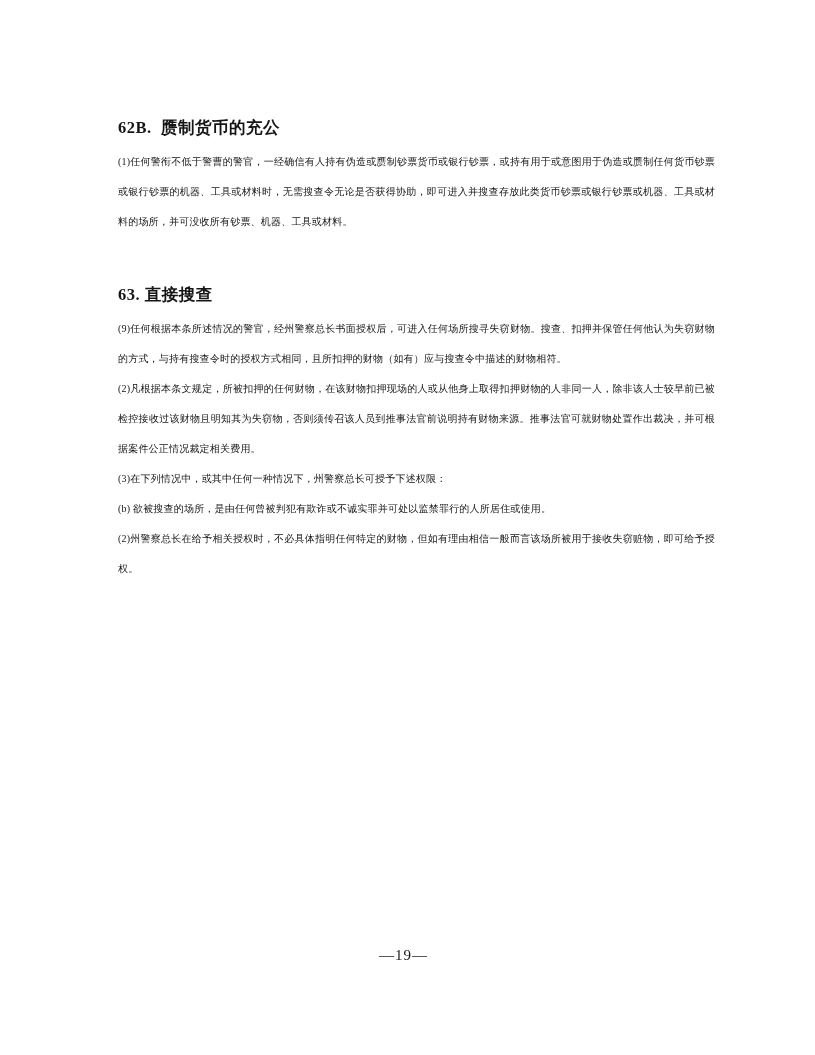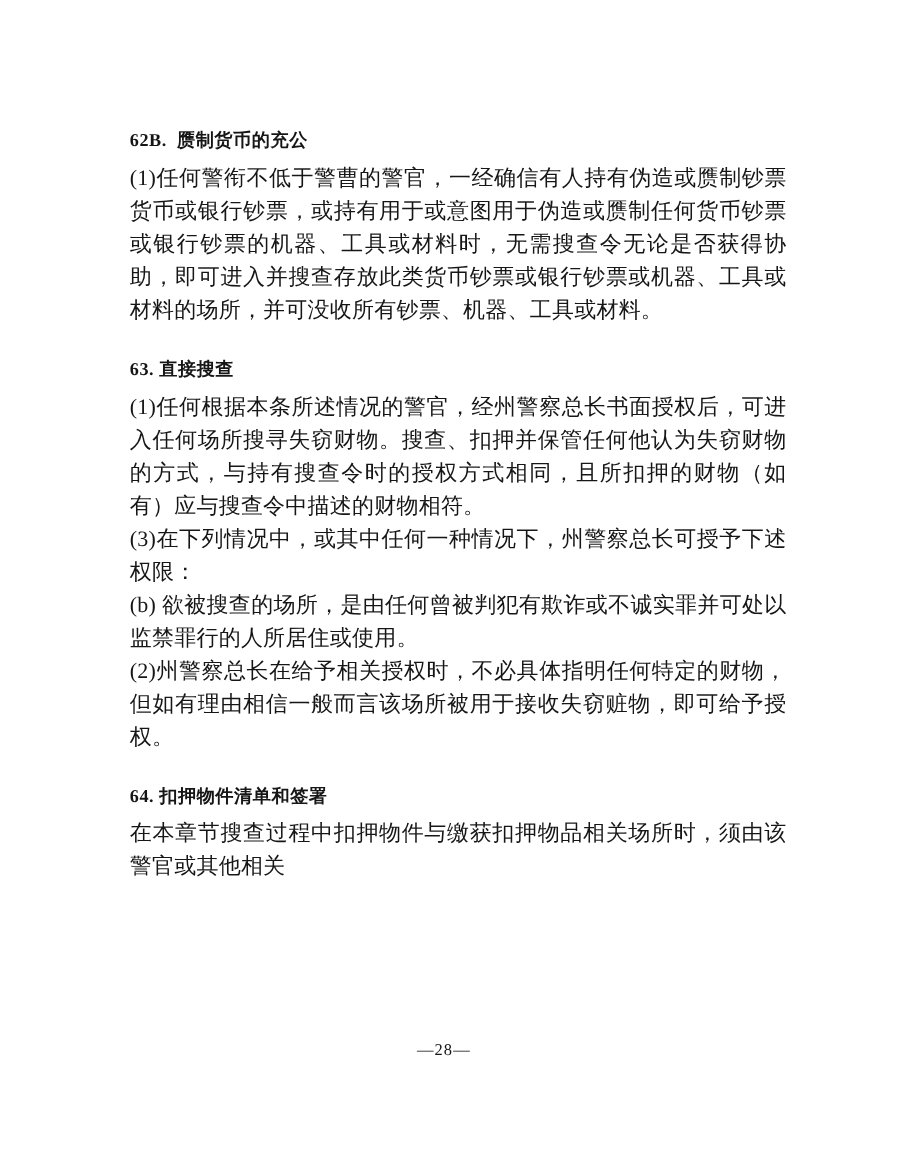--- a/index.html
+++ b/index.html
@@ -18,32 +18,32 @@
     background: #ffffff;
     border-radius: 15px;
   }
   .text-block {
     position: absolute;
     left: 118px;
     top: 113px;
     width: 597px;
   }
   .section { margin: 0; }
-  .section + .section { margin-top: 24px; }
+  .section + .section { margin-top: 43px; }
   .section-heading {
     font-size: 16.5px;
     font-weight: bold;
     line-height: 30px;
     letter-spacing: 0.5px;
     white-space: pre-wrap;
     margin-bottom: 4px;
     text-align: left;
   }
   .para {
-    font-size: 20px;
+    font-size: 10px;
     line-height: 30px;
     text-align: justify;
     letter-spacing: 0.2px;
     word-break: break-all;
   }
   .page-number {
     position: absolute;
     left: 0;
     right: 8px;
     top: 941px;
@@ -59,27 +59,24 @@
 <div class="page">
   <div class="text-block">
 
     <div class="section">
       <div class="section-heading">62B.  赝制货币的充公</div>
       <div class="para">(1)任何警衔不低于警曹的警官，一经确信有人持有伪造或赝制钞票货币或银行钞票，或持有用于或意图用于伪造或赝制任何货币钞票或银行钞票的机器、工具或材料时，无需搜查令无论是否获得协助，即可进入并搜查存放此类货币钞票或银行钞票或机器、工具或材料的场所，并可没收所有钞票、机器、工具或材料。</div>
     </div>
 
     <div class="section">
       <div class="section-heading">63. 直接搜查</div>
-      <div class="para">(1)任何根据本条所述情况的警官，经州警察总长书面授权后，可进入任何场所搜寻失窃财物。搜查、扣押并保管任何他认为失窃财物的方式，与持有搜查令时的授权方式相同，且所扣押的财物（如有）应与搜查令中描述的财物相符。</div>
+      <div class="para">(9)任何根据本条所述情况的警官，经州警察总长书面授权后，可进入任何场所搜寻失窃财物。搜查、扣押并保管任何他认为失窃财物的方式，与持有搜查令时的授权方式相同，且所扣押的财物（如有）应与搜查令中描述的财物相符。</div>
+      <div class="para">(2)凡根据本条文规定，所被扣押的任何财物，在该财物扣押现场的人或从他身上取得扣押财物的人非同一人，除非该人士较早前已被检控接收过该财物且明知其为失窃物，否则须传召该人员到推事法官前说明持有财物来源。推事法官可就财物处置作出裁决，并可根据案件公正情况裁定相关费用。</div>
       <div class="para">(3)在下列情况中，或其中任何一种情况下，州警察总长可授予下述权限：</div>
       <div class="para">(b) 欲被搜查的场所，是由任何曾被判犯有欺诈或不诚实罪并可处以监禁罪行的人所居住或使用。</div>
       <div class="para">(2)州警察总长在给予相关授权时，不必具体指明任何特定的财物，但如有理由相信一般而言该场所被用于接收失窃赃物，即可给予授权。</div>
     </div>
 
-    <div class="section">
-      <div class="section-heading">64. 扣押物件清单和签署</div>
-      <div class="para">在本章节搜查过程中扣押物件与缴获扣押物品相关场所时，须由该警官或其他相关</div>
-    </div>
 
   </div>
 
-  <div class="page-number">—28—</div>
+  <div class="page-number">—19—</div>
 </div>
 
 </body></html>

